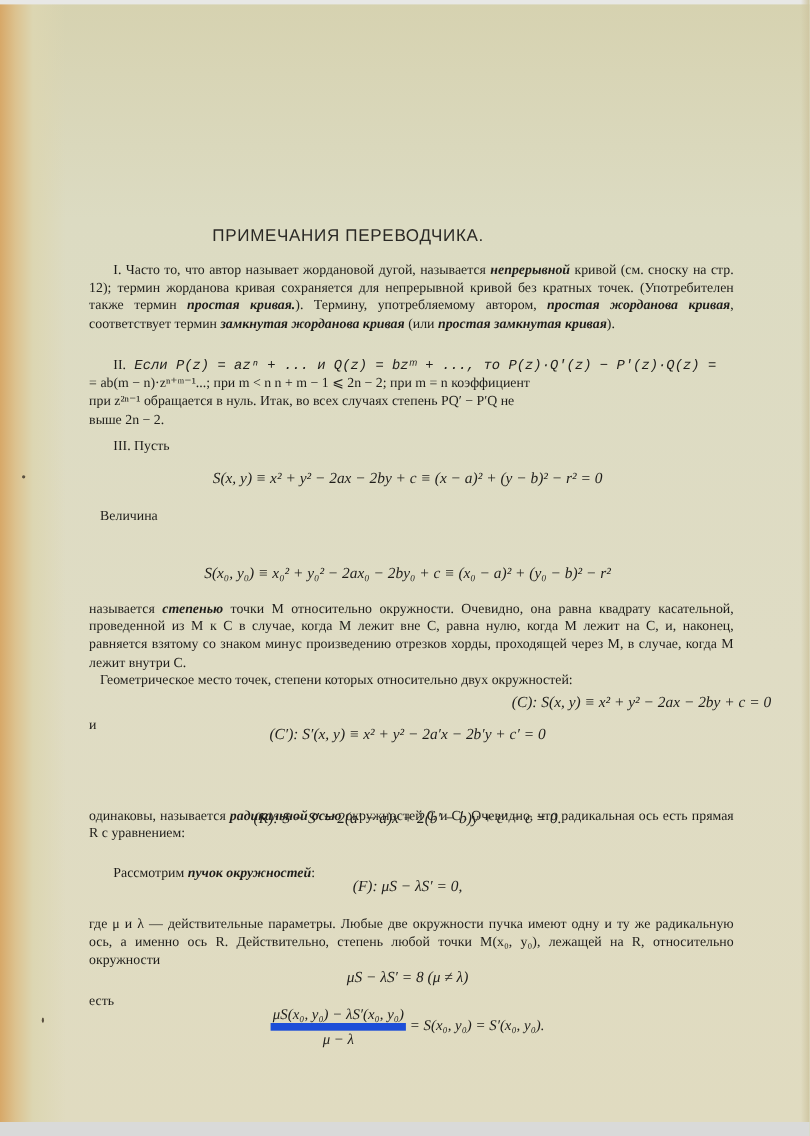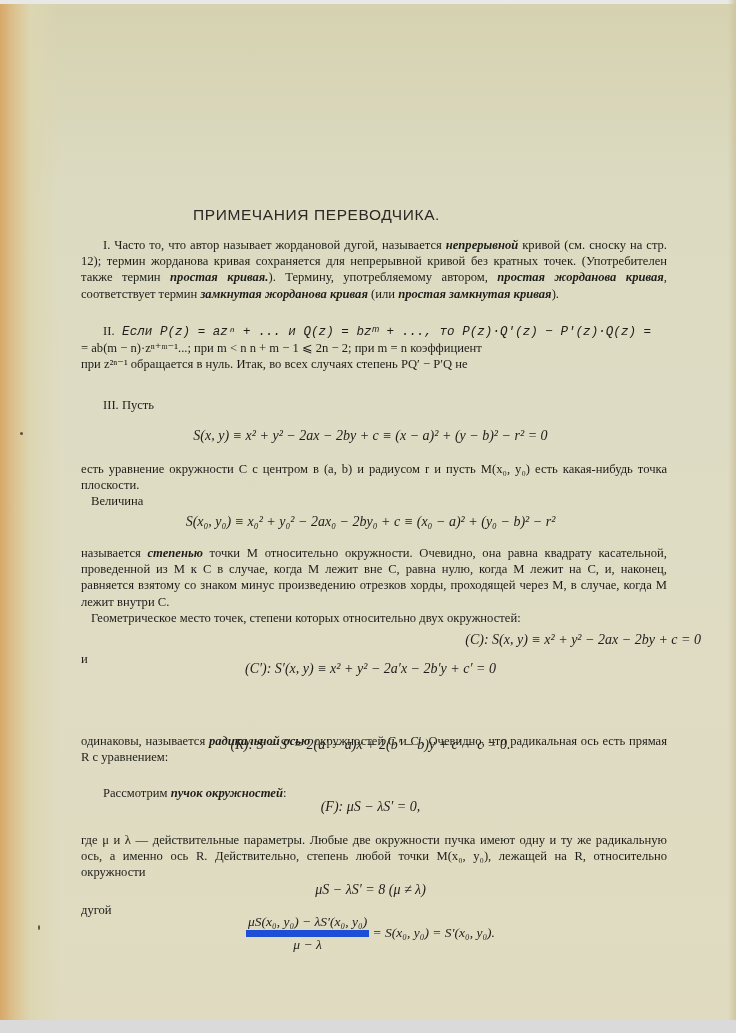--- a/index.html
+++ b/index.html
@@ -48,30 +48,30 @@
 <div class="title">ПРИМЕЧАНИЯ ПЕРЕВОДЧИКА.</div>
 
 <div class="block" style="top:237px;">
   <p class="indent"><span>I.</span><span> Часто то, что автор называет жордановой дугой, называется </span><span class="bi">непрерывной</span><span> кривой (см. сноску на стр. 12); термин жорданова кривая сохраняется для непрерывной кривой без кратных точек. (Употребителен также термин </span><span class="bi">простая кривая.</span><span>). Термину, употребляемому автором, </span><span class="bi">простая жорданова кривая</span><span>, соответствует термин </span><span class="bi">замкнутая жорданова кривая</span><span> (или </span><span class="bi">простая замкнутая кривая</span><span>).</span></p>
 </div>
 
 <div class="block" style="top:323px;">
   <p class="indent"><span>II.</span><span class="math"> Если P(z) = azⁿ + ...  и  Q(z) = bzᵐ + ..., то P(z)·Q′(z) − P′(z)·Q(z) =</span></p>
   <p>= ab(m − n)·zⁿ⁺ᵐ⁻¹...; при m &lt; n  n + m − 1 ⩽ 2n − 2; при m = n  коэффициент</p>
   <p>при z²ⁿ⁻¹ обращается в нуль. Итак, во всех случаях степень PQ′ − P′Q не</p>
+  <p>выше 2n − 2.</p>
 </div>
 
 <div class="block" style="top:397px;">
   <p class="indent">III. Пусть</p>
 </div>
 
 <div class="formula" style="top:428px;">S(x, y) ≡ x² + y² − 2ax − 2by + c ≡ (x − a)² + (y − b)² − r² = 0</div>
 
 <div class="block" style="top:461px;">
-  <p>есть уравнение окружности C с центром в (a, b) и радиусом r и пусть M(x₀, y₀) есть какая-нибудь точка плоскости.</p>
   <p class="indent" style="text-indent:10px">Величина</p>
 </div>
 
 <div class="formula" style="top:514px;">S(x₀, y₀) ≡ x₀² + y₀² − 2ax₀ − 2by₀ + c ≡ (x₀ − a)² + (y₀ − b)² − r²</div>
 
 <div class="block" style="top:545px;">
   <p><span>называется </span><span class="bi">степенью</span><span> точки M относительно окружности. Очевидно, она равна квадрату касательной, проведенной из M к C в случае, когда M лежит вне C, равна нулю, когда M лежит на C, и, наконец, равняется взятому со знаком минус произведению отрезков хорды, проходящей через M, в случае, когда M лежит внутри C.</span></p>
   <p class="indent" style="text-indent:10px">Геометрическое место точек, степени которых относительно двух окружностей:</p>
 </div>
 
@@ -89,21 +89,21 @@
   <p class="indent"><span>Рассмотрим </span><span class="bi">пучок окружностей</span><span>:</span></p>
 </div>
 
 <div class="formula" style="top:799px;">(F):  μS − λS′ = 0,</div>
 
 <div class="block" style="top:832px;">
   <p>где μ и λ — действительные параметры. Любые две окружности пучка имеют одну и ту же радикальную ось, а именно ось R. Действительно, степень любой точки M(x₀, y₀), лежащей на R, относительно окружности</p>
 </div>
 
 <div class="formula" style="top:882px;">μS − λS′ = 8   (μ ≠ λ)</div>
-<div class="side-label" style="top:903px;">дугой</div>
+<div class="side-label" style="top:903px;">есть</div>
 
 <div class="formula" style="top:914px; font-size:13.5px;">
   <span class="frac">
     <span class="num">μS(x₀, y₀) − λS′(x₀, y₀)</span>
     <span class="den">μ − λ</span>
   </span><span> = S(x₀, y₀) = S′(x₀, y₀).</span>
 </div>
 
 <span class="speck" style="left:20px;top:432px;"></span>
 <span class="speck" style="left:38px;top:925px;width:2px;height:5px;"></span>

